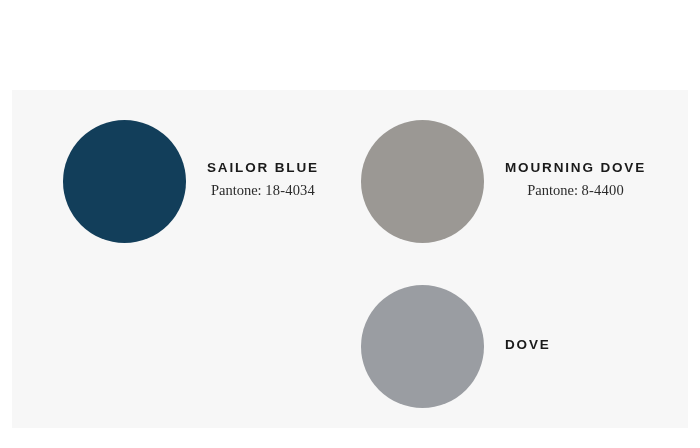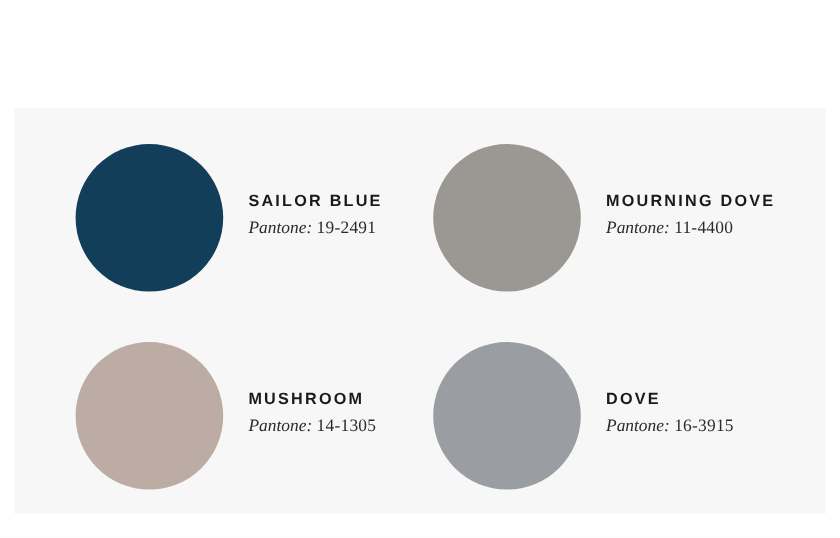--- a/index.html
+++ b/index.html
@@ -1,15 +1,15 @@
 <!DOCTYPE html>
 <html><head>
 <meta charset="utf-8">
 <style>
-  * { box-sizing: border-box; margin: 0; padding: 0; }
+  * { box-sizing: border-box; margin: 0; padding: 0; text-align: center; }
 
   html, body {
     width: 700px;
     height: 448px;
     overflow: hidden;
   }
 
   body {
     background: #ffffff;
     font-family: "Liberation Sans", sans-serif;
@@ -78,21 +78,20 @@
   .swatch-pantone {
     margin-top: 6px;
     font-family: "Liberation Serif", serif;
     font-size: 14.5px;
     color: #2b2b2b;
     line-height: 1.2;
     white-space: nowrap;
   }
 
   .pantone-label {
-    font-style: italic;
   }
 
   .pantone-code {
     font-style: normal;
     letter-spacing: 0.2px;
   }
 </style>
 </head>
 <body>
 
@@ -100,54 +99,40 @@
 
   <div class="palette-panel" style="background-color: rgb(247, 247, 247);">
     <div class="swatch-grid">
 
       <div class="swatch swatch-col-left swatch-row-top">
         <div class="swatch-circle" style="background-color: rgb(18, 62, 90);"></div>
         <div class="swatch-text">
           <div class="swatch-name">SAILOR BLUE</div>
           <div class="swatch-pantone">
             <span class="pantone-label">Pantone:</span>
-            <span class="pantone-code">19-2491</span>
+            <span class="pantone-code">18-4034</span>
           </div>
         </div>
       </div>
 
       <div class="swatch swatch-col-right swatch-row-top">
         <div class="swatch-circle" style="background-color: rgb(155, 152, 148);"></div>
         <div class="swatch-text">
           <div class="swatch-name">MOURNING DOVE</div>
           <div class="swatch-pantone">
             <span class="pantone-label">Pantone:</span>
-            <span class="pantone-code">11-4400</span>
+            <span class="pantone-code">8-4400</span>
           </div>
         </div>
       </div>
 
-      <div class="swatch swatch-col-left swatch-row-bottom">
-        <div class="swatch-circle" style="background-color: rgb(188, 172, 164);"></div>
-        <div class="swatch-text">
-          <div class="swatch-name">MUSHROOM</div>
-          <div class="swatch-pantone">
-            <span class="pantone-label">Pantone:</span>
-            <span class="pantone-code">14-1305</span>
-          </div>
-        </div>
-      </div>
 
       <div class="swatch swatch-col-right swatch-row-bottom">
         <div class="swatch-circle" style="background-color: rgb(154, 157, 162);"></div>
         <div class="swatch-text">
           <div class="swatch-name">DOVE</div>
-          <div class="swatch-pantone">
-            <span class="pantone-label">Pantone:</span>
-            <span class="pantone-code">16-3915</span>
-          </div>
         </div>
       </div>
 
     </div>
   </div>
 
 </div>
 
 </body></html>

